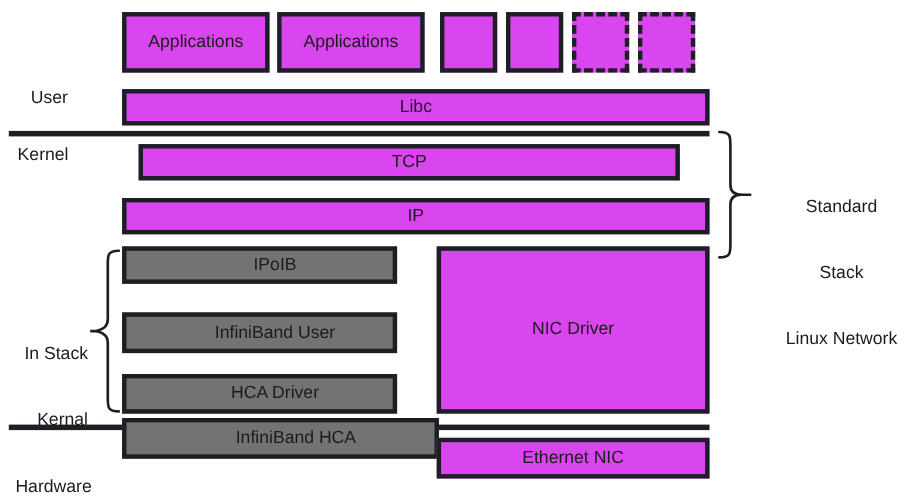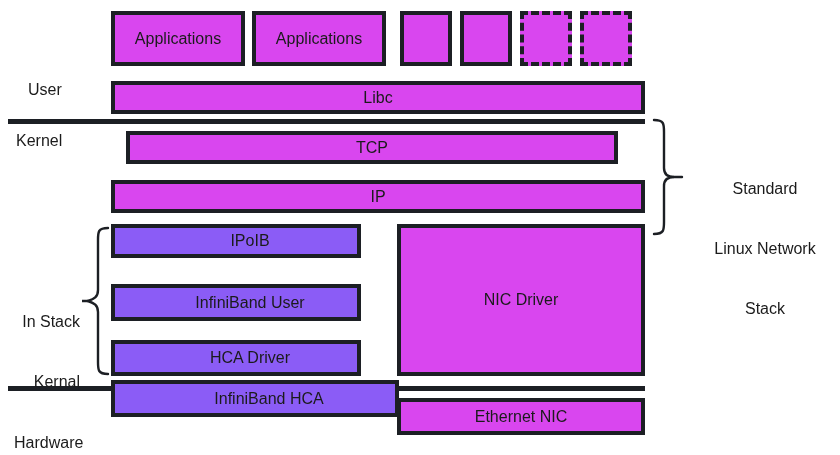--- a/index.html
+++ b/index.html
@@ -25,21 +25,21 @@
     background: #d946ef;
     display: flex;
     align-items: center;
     justify-content: center;
     font-size: 16px;
     line-height: 1.1;
     color: #1b1b1b;
     white-space: nowrap;
   }
   .box.ib {
-    background: #8b5cf6;
+    background: #737373;
     border-width: 4px;
     padding-left: 28px;
   }
   .box.dashed {
     border-style: dashed;
     border-width: 4px;
   }
   .box.small {
     border-width: 4px;
   }
@@ -146,22 +146,22 @@
 
   <div class="brace" style="left:652px; top:118px;">
     <svg width="32" height="118" viewBox="0 0 32 118">
       <path d="M 2 2 C 12 2 12 6 12 14 L 12 50 C 12 57 16 59 22 59 C 16 59 12 61 12 68 L 12 104 C 12 112 12 116 2 116" fill="none" stroke="#1c1f24" stroke-width="2.4" stroke-linecap="round"></path>
       <path d="M 22 59 L 30 59" fill="none" stroke="#1c1f24" stroke-width="2.4" stroke-linecap="round"></path>
     </svg>
   </div>
 
   <div class="label center" style="left:690px; top:139px; width:150px;">
     <div>Standard</div>
+    <div>Stack</div>
     <div>Linux Network</div>
-    <div>Stack</div>
   </div>
 
   <div class="brace" style="left:82px; top:226px;">
     <svg width="28" height="150" viewBox="0 0 28 150">
       <path d="M 26 2 C 16 2 16 6 16 14 L 16 64 C 16 71 12 73 6 75 C 12 77 16 79 16 86 L 16 136 C 16 144 16 148 26 148" fill="none" stroke="#1c1f24" stroke-width="2.4" stroke-linecap="round"></path>
       <path d="M 6 75 L 0 75" fill="none" stroke="#1c1f24" stroke-width="2.4" stroke-linecap="round"></path>
     </svg>
   </div>
 
   <div class="label right" style="left:0px; top:272px; width:80px;">

